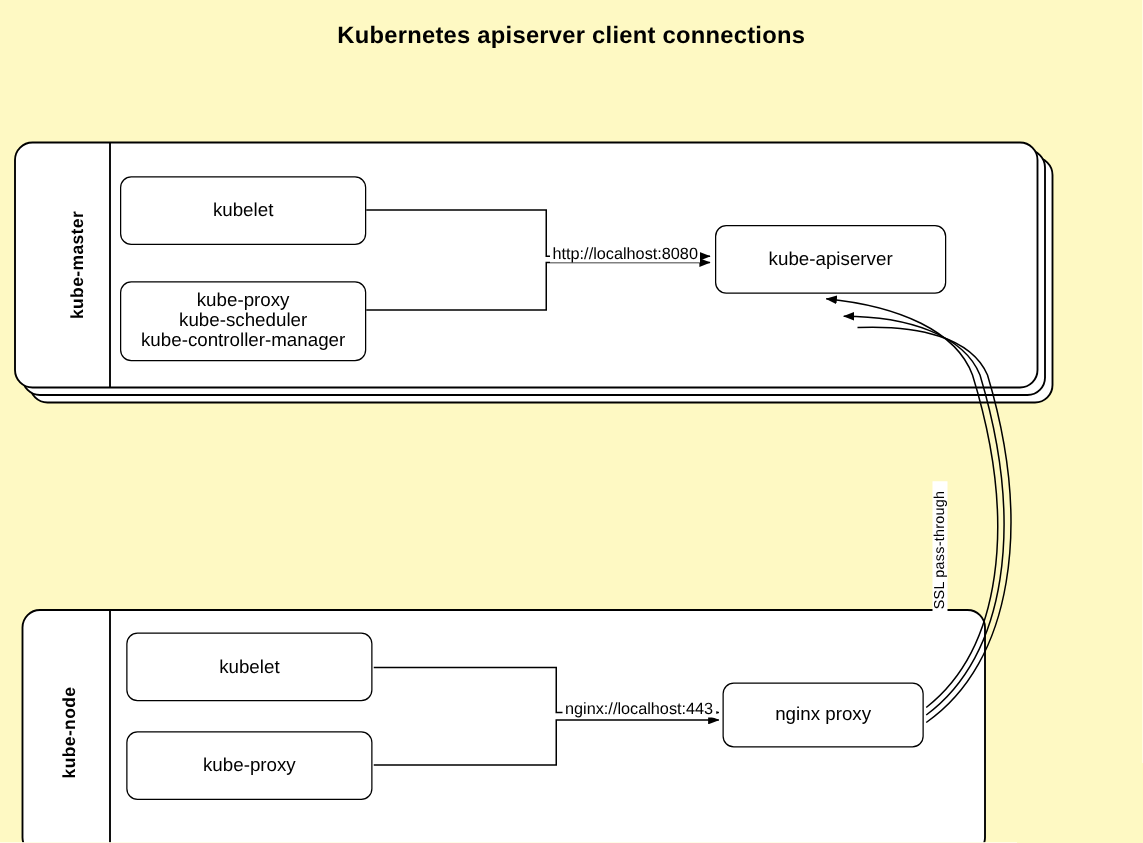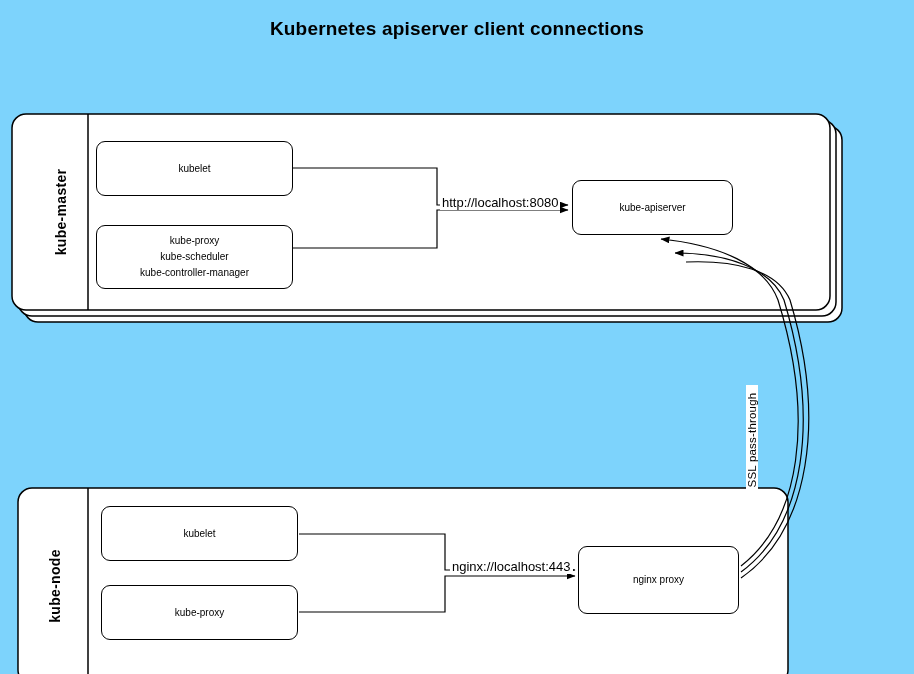--- a/index.html
+++ b/index.html
@@ -9,21 +9,21 @@
   }
   body {
     font-family: "Liberation Sans", sans-serif;
     color: #000000;
   }
   #canvas {
     position: relative;
     width: 914px;
     height: 674px;
     overflow: hidden;
-    background: #7dd3fc;
+    background: #fef9c3;
   }
   #title {
     position: absolute;
     top: 18px;
     left: 0;
     width: 914px;
     text-align: center;
     font-size: 19px;
     font-weight: bold;
     letter-spacing: 0.2px;
@@ -38,21 +38,21 @@
   .node-box {
     position: absolute;
     box-sizing: border-box;
     border: 1.5px solid #000000;
     border-radius: 9px;
     background: #ffffff;
     display: flex;
     align-items: center;
     justify-content: center;
     text-align: center;
-    font-size: 10px;
+    font-size: 15px;
     line-height: 16px;
   }
   .group-label {
     position: absolute;
     font-size: 14px;
     font-weight: bold;
     letter-spacing: 0.3px;
     transform: rotate(-90deg);
     transform-origin: center center;
     white-space: nowrap;
@@ -122,33 +122,33 @@
   <div class="node-box" style="left:96px; top:141px; width:197px; height:55px;">
     <span class="ml-line">kubelet</span>
   </div>
 
   <div class="node-box" style="left:96px; top:225px; width:197px; height:64px; flex-direction:column;">
     <span class="ml-line">kube-proxy</span>
     <span class="ml-line">kube-scheduler</span>
     <span class="ml-line">kube-controller-manager</span>
   </div>
 
-  <div class="node-box" style="left:572px; top:180px; width:161px; height:55px;">
+  <div class="node-box" style="left:572px; top:180px; width:185px; height:55px;">
     <span class="ml-line">kube-apiserver</span>
   </div>
 
   <div class="node-box" style="left:101px; top:506px; width:197px; height:55px;">
     <span class="ml-line">kubelet</span>
   </div>
 
   <div class="node-box" style="left:101px; top:585px; width:197px; height:55px;">
     <span class="ml-line">kube-proxy</span>
   </div>
 
-  <div class="node-box" style="left:578px; top:546px; width:161px; height:68px;">
+  <div class="node-box" style="left:578px; top:546px; width:161px; height:52px;">
     <span class="ml-line">nginx proxy</span>
   </div>
 
   <div class="edge-label" style="left:440px; top:195px;">http://localhost:8080</div>
   <div class="edge-label" style="left:450px; top:559px;">nginx://localhost:443</div>
   <div class="edge-label-vert" style="left:697px; top:434px; width:110px; text-align:center;">SSL pass-through</div>
 
 </div>
 
 </body></html>

